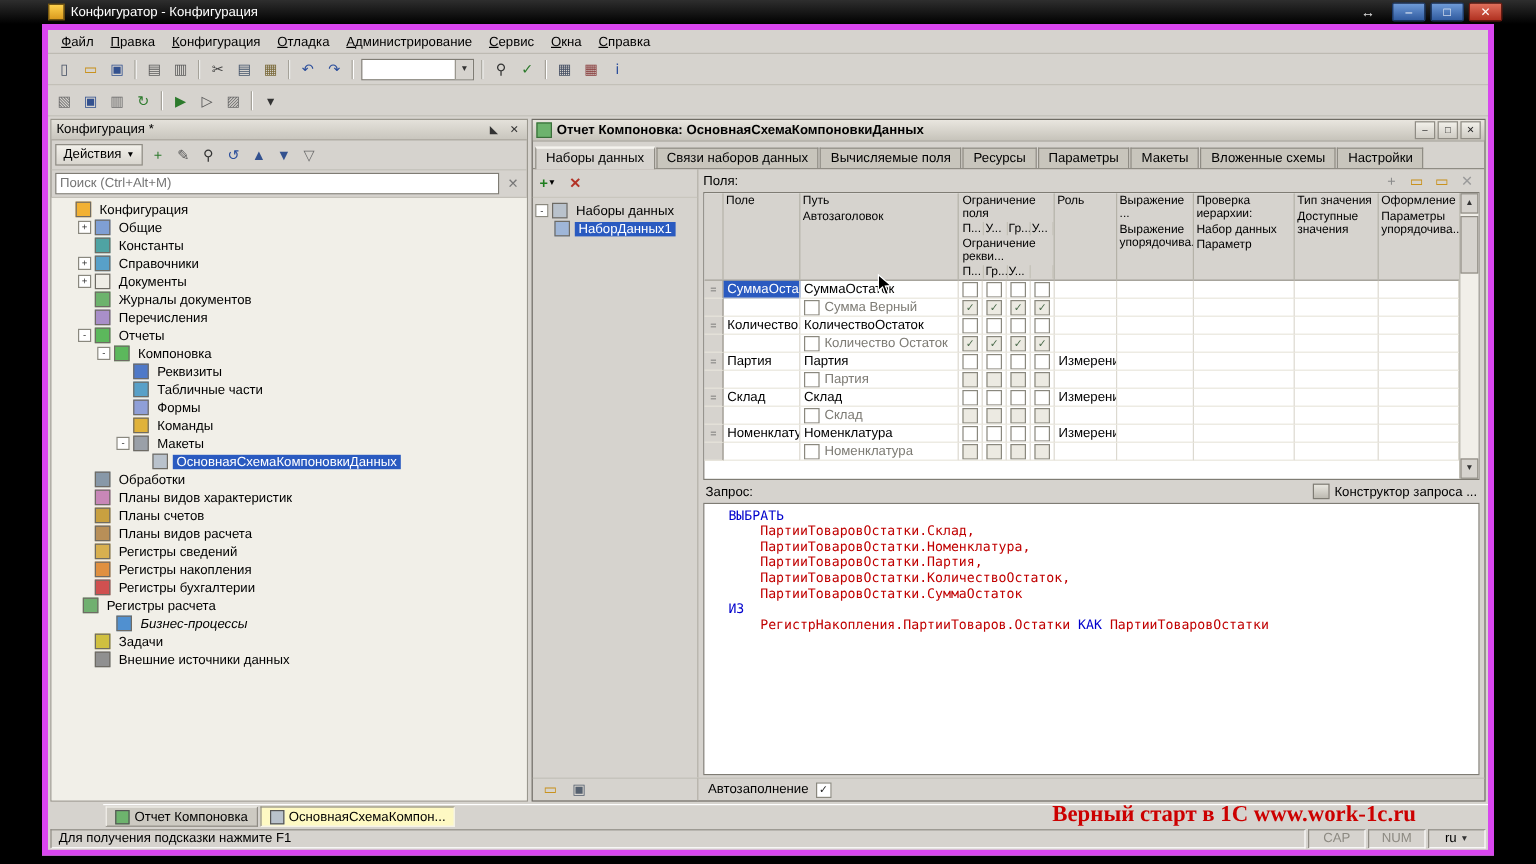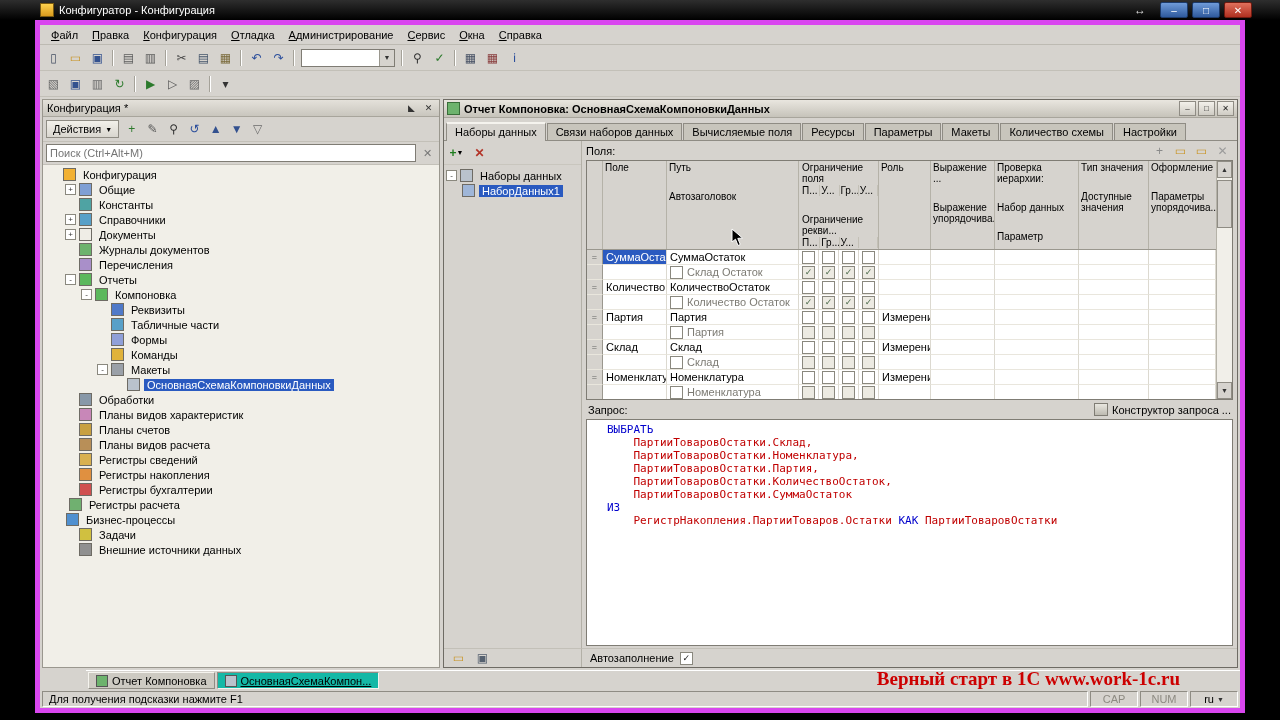--- a/index.html
+++ b/index.html
@@ -75,21 +75,21 @@
   .ds-tree{flex:1;padding:3px 2px;}
   .fields-col{grid-column:2;grid-row:1;display:flex;flex-direction:column;min-width:0;min-height:0;}
   .fields-head{height:19px;display:flex;align-items:center;padding:0 4px;gap:2px;}
   .fh-spacer{flex:1;}
   .tablewrap{margin:0 4px;height:238px;border:1px solid #7f7c74;background:#fff;display:flex;min-width:0;}
   .tablemain{flex:1;overflow:hidden;min-width:0;
     --cols:16px 64px 132px 20px 20px 20px 20px 52px 64px 84px 70px 1fr;}
   .thead{display:grid;grid-template-columns:var(--cols);background:#d6d3ce;border-bottom:1px solid #9a978e;
          font-size:10px;min-height:58px;}
   .th{border-right:1px solid #b5b2a8;padding:1px 2px;overflow:hidden;}
-  .th .l2{margin-top:18px;white-space:normal;line-height:11px;}
+  .th .l2{margin-top:2px;white-space:normal;line-height:11px;}
   .minirow{display:grid;grid-template-columns:repeat(4,1fr);margin-top:1px;}
   .minirow span{border-right:1px solid #c3c0b6;padding-left:1px;overflow:hidden;}
   .trow{display:grid;grid-template-columns:var(--cols);}
   .c{height:15px;box-sizing:border-box;padding:1px 3px;overflow:hidden;white-space:nowrap;font-size:11px;
      line-height:12px;border-right:1px solid #dcd9d0;border-bottom:1px solid #e9e6dd;}
   .c.handle{background:#d6d3ce;border-right:1px solid #9a978e;color:#666;font-size:9px;text-align:center;padding:1px 0;}
   .c.fieldc.sel{background:var(--sel);color:#fff;}
   .c.ck{display:flex;align-items:center;justify-content:center;padding:0;}
   .cb{width:11px;height:11px;background:#fff;border:1px solid #8a887e;display:inline-flex;align-items:center;
       justify-content:center;font-size:9px;line-height:9px;color:#4c6b4c;flex:none;}
@@ -112,21 +112,21 @@
             font-family:"DejaVu Sans Mono",monospace;font-size:11px;line-height:13px;padding:3px 4px 3px 20px;
             white-space:pre;}
   .qline .kw{color:var(--kw);text-align:center;}
   .qline .id{color:var(--id);}
   .bottomrow-l{grid-column:1;grid-row:2;display:flex;align-items:center;gap:3px;padding:0 4px;border-top:1px solid #c3c0b8;border-right:1px solid #b3b0a7;}
   .bottomrow-r{grid-column:2;grid-row:2;display:flex;align-items:center;gap:6px;padding:0 8px;border-top:1px solid #c3c0b8;}
   
   .wintabs{height:17px;display:flex;align-items:stretch;gap:2px;padding:1px 2px;border-top:1px solid #fff;background:#d6d3ce;margin-left:46px;}
   .wtab{display:flex;align-items:center;gap:4px;padding:0 7px;border:1px solid;border-color:#f5f3ee #8f8c84 #8f8c84 #f5f3ee;
         background:#cdcac2;max-width:170px;white-space:nowrap;overflow:hidden;}
-  .wtab.active{border-color:#8f8c84 #f5f3ee #f5f3ee #8f8c84;background:#14b8a6;text-decoration:underline;}
+  .wtab.active{border-color:#8f8c84 #f5f3ee #f5f3ee #8f8c84;background:#fef9c3;}
   .wt-ico{width:10px;height:10px;border:1px solid #555;flex:none;}
   .statusbar{height:16px;display:flex;gap:2px;padding:1px 2px;background:#d6d3ce;}
   .sp{border:1px solid;border-color:#8f8c84 #fff #fff #8f8c84;display:flex;align-items:center;padding:0 6px;
       white-space:nowrap;}
   .sp.hint{flex:1;}
   .sp.ind{width:34px;justify-content:center;color:#8d8a82;}
   .sp.ind.lang{color:#000;gap:3px;}
   .sp .da{font-size:7px;color:#333;}
   
   .watermark{position:absolute;right:100px;bottom:30px;font-size:19px;font-weight:bold;color:var(--wm);
@@ -389,21 +389,21 @@
             <div class="trow-item" style="padding-left: 22px;">
               <span class="texp none"></span>
               <span class="ti" style="background: rgb(208, 80, 80);"></span>
               <span class="tlabel">Регистры бухгалтерии</span>
             </div>
             <div class="trow-item" style="padding-left: 12px;">
               <span class="texp none"></span>
               <span class="ti" style="background: rgb(112, 176, 112);"></span>
               <span class="tlabel">Регистры расчета</span>
             </div>
-            <div class="trow-item" style="padding-left: 9px;">
+            <div class="trow-item" style="padding-left: 40px; font-style: italic;">
               <span class="texp none"></span>
               <span class="ti" style="background: rgb(80, 144, 208);"></span>
               <span class="tlabel">Бизнес-процессы</span>
             </div>
             <div class="trow-item" style="padding-left: 22px;">
               <span class="texp none"></span>
               <span class="ti" style="background: rgb(208, 192, 64);"></span>
               <span class="tlabel">Задачи</span>
             </div>
             <div class="trow-item" style="padding-left: 22px;">
@@ -424,21 +424,21 @@
             <span class="dbtn">✕</span>
           </span>
         </div>
         <div class="doc-tabs" id="docTabs">
             <span class="dtab active">Наборы данных</span>
             <span class="dtab">Связи наборов данных</span>
             <span class="dtab">Вычисляемые поля</span>
             <span class="dtab">Ресурсы</span>
             <span class="dtab">Параметры</span>
             <span class="dtab">Макеты</span>
-            <span class="dtab">Количество схемы</span>
+            <span class="dtab">Вложенные схемы</span>
             <span class="dtab">Настройки</span>
           </div>
 
         <div class="doc-body">
 
           <div class="ds-col">
             <div class="ds-toolbar">
               <span class="ds-add tbi">
                 <i class="ig" style="color:#1e7d1e;font-weight:bold;">+</i>
                   <i class="ig" style="font-size:7px;">▼</i>
@@ -540,21 +540,21 @@
                       <div class="c"></div>
                       <div class="c"></div>
                       <div class="c"></div>
                       <div class="c"></div>
                     </div>
                     <div class="trow">
                       <div class="c handle"></div>
                       <div class="c"></div>
                       <div class="c pathsub">
                         <span class="cb"></span>
-                        <span class="subtxt">Склад Остаток</span>
+                        <span class="subtxt">Сумма Верный</span>
                       </div>
                       <div class="c ck">
                         <span class="cb on gr"></span>
                       </div>
                       <div class="c ck">
                         <span class="cb on gr"></span>
                       </div>
                       <div class="c ck">
                         <span class="cb on gr"></span>
                       </div>

